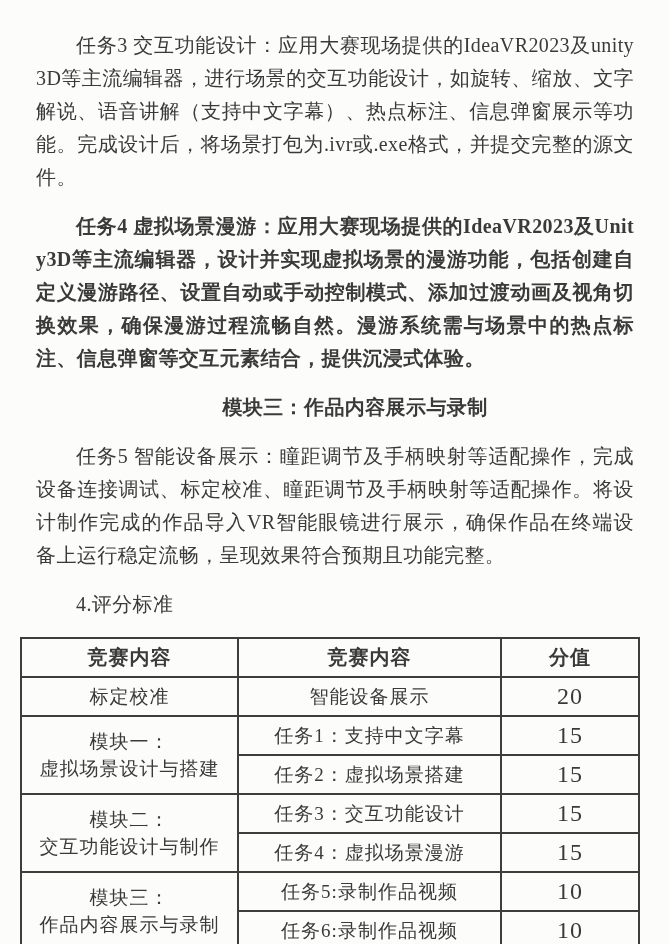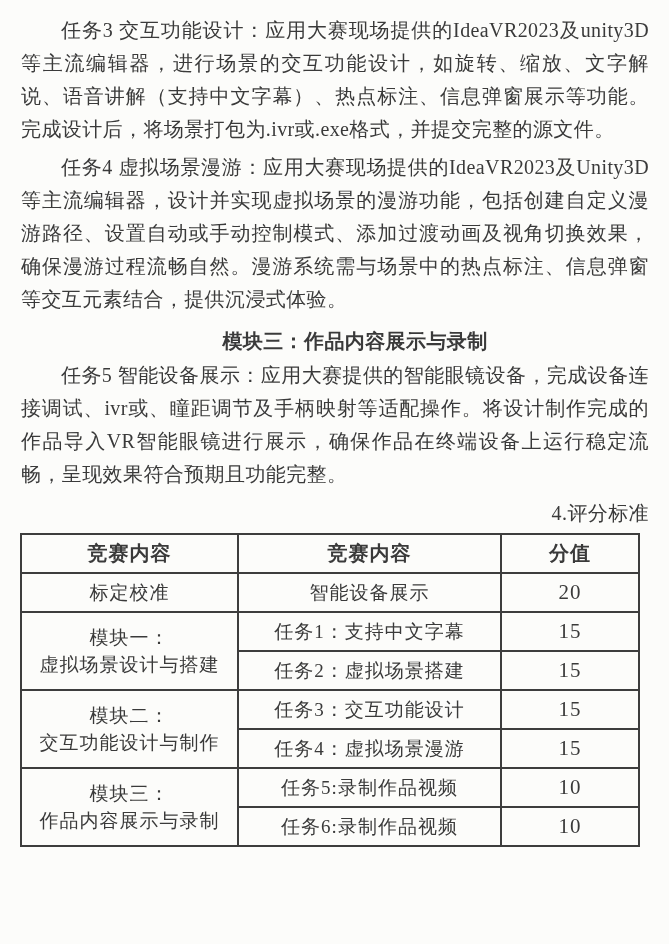--- a/index.html
+++ b/index.html
@@ -10,38 +10,38 @@
     background: #fcfcfa;
     color: #3a3a3a;
     font-family: "Liberation Serif", "DejaVu Serif", serif;
     overflow: hidden;
     box-sizing: border-box;
   }
   .content {
     padding: 13px 19px 0 20px;
   }
   p.para {
-    margin: 1px;
+    margin: 16px;
     font-size: 20px;
     line-height: 33px;
     text-align: justify;
     text-justify: inter-ideograph;
     text-indent: 2em;
     letter-spacing: 0.4px;
     word-break: break-all;
   }
-  p.para.spaced { margin-top: 5px; }
+  p.para.spaced { margin-top: 5px; font-weight: bold; }
   p.para.heading {
     font-weight: bold;
     margin-top: 9px;
     text-align: center;
   }
   p.para.caption {
     margin-top: 6px;
-    text-align: right;
+    text-align: left;
   }
   table.score {
     margin-top: 3px;
     border-collapse: collapse;
     table-layout: fixed;
     width: 618px;
     font-size: 19px;
     color: #3a3a3a;
   }
   table.score col.c1 { width: 217px; }
@@ -58,36 +58,36 @@
   table.score th {
     font-size: 20px;
     font-weight: bold;
   }
   td .gline {
     display: block;
     line-height: 27px;
   }
   td.scoreval {
     letter-spacing: 2px;
-    font-size: 21px;
+    font-size: 24px;
   }
 </style>
 </head>
 <body>
 
 <div class="page">
   <div class="content">
 
     <p class="para">任务3 交互功能设计：应用大赛现场提供的IdeaVR2023及unity3D等主流编辑器，进行场景的交互功能设计，如旋转、缩放、文字解说、语音讲解（支持中文字幕）、热点标注、信息弹窗展示等功能。完成设计后，将场景打包为.ivr或.exe格式，并提交完整的源文件。</p>
 
     <p class="para spaced">任务4 虚拟场景漫游：应用大赛现场提供的IdeaVR2023及Unity3D等主流编辑器，设计并实现虚拟场景的漫游功能，包括创建自定义漫游路径、设置自动或手动控制模式、添加过渡动画及视角切换效果，确保漫游过程流畅自然。漫游系统需与场景中的热点标注、信息弹窗等交互元素结合，提供沉浸式体验。</p>
 
     <p class="para heading">模块三：作品内容展示与录制</p>
 
-    <p class="para">任务5 智能设备展示：应用大赛提供的智能眼镜设备，完成设备连接调试、ivr或、瞳距调节及手柄映射等适配操作。将设计制作完成的作品导入VR智能眼镜进行展示，确保作品在终端设备上运行稳定流畅，呈现效果符合预期且功能完整。</p>
+    <p class="para">任务5 智能设备展示：瞳距调节及手柄映射等适配操作，完成设备连接调试、标定校准、瞳距调节及手柄映射等适配操作。将设计制作完成的作品导入VR智能眼镜进行展示，确保作品在终端设备上运行稳定流畅，呈现效果符合预期且功能完整。</p>
 
 
     <p class="para caption">4.评分标准</p>
 
     <table class="score">
       <colgroup>
         <col class="c1">
           <col class="c2">
           <col class="c3">
       </colgroup>

